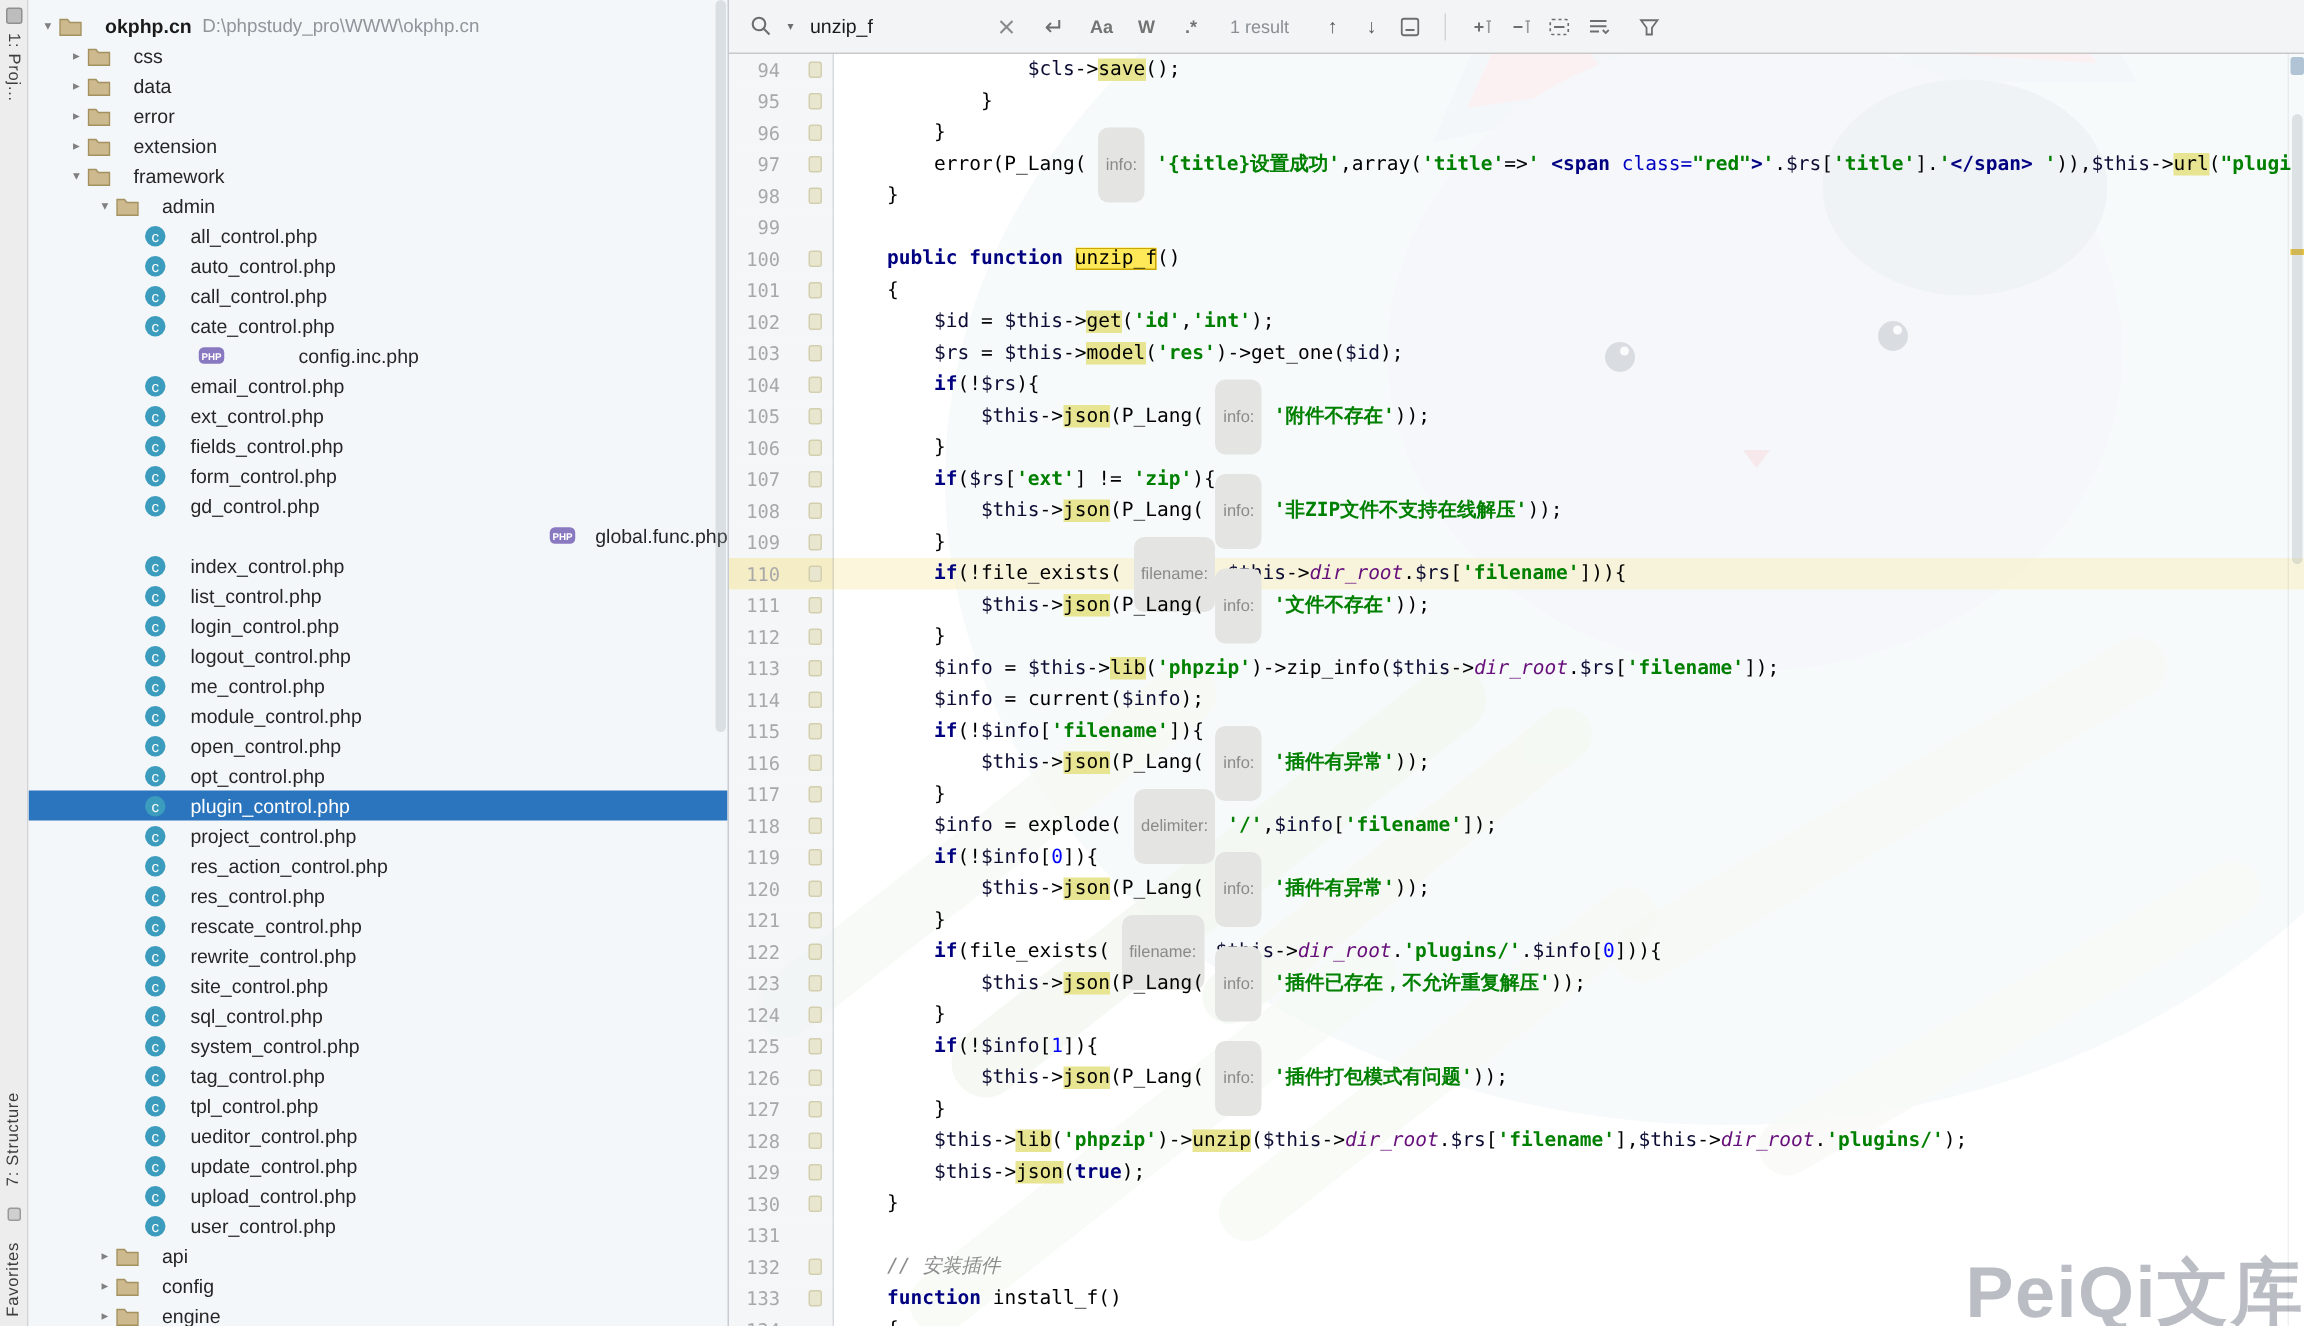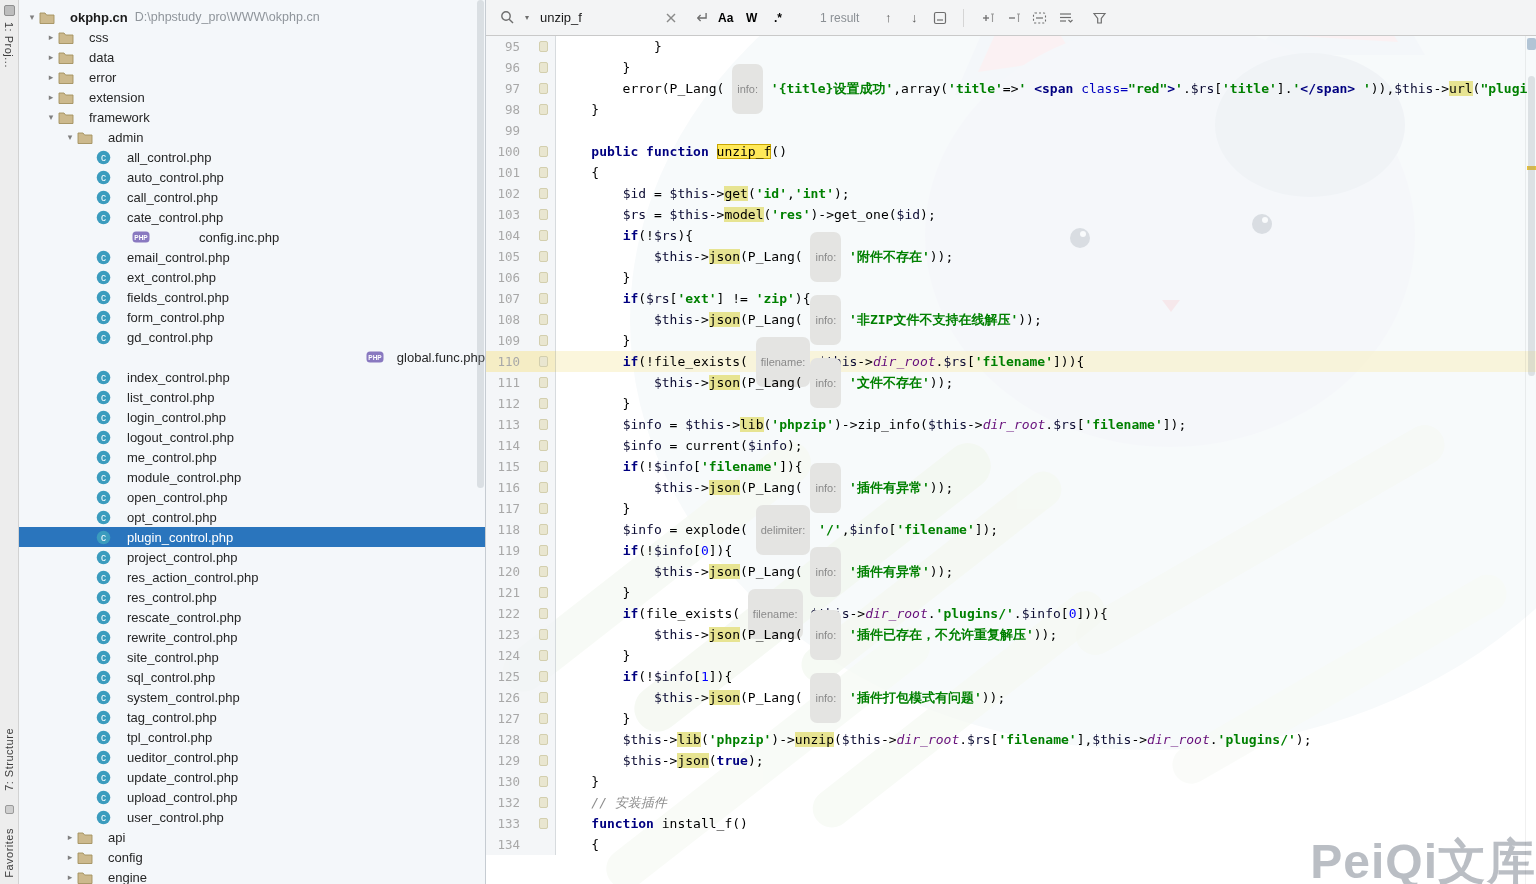--- a/index.html
+++ b/index.html
@@ -29,21 +29,21 @@
   .tpath{color:#8f959b;margin-left:7px;font-size:12.5px}
   .tree-scrollbar{position:absolute;top:0;right:1px;width:7px;height:488px;background:rgba(150,160,170,.28);border-radius:4px}
 
   
   .editor-pane{flex:1;display:flex;flex-direction:column;position:relative;overflow:hidden;background:rgba(255,255,255,.55)}
 
   
   .find-bar{height:36px;flex:none;background:rgba(243,244,245,.97);border-bottom:1px solid #c9c9c9;display:flex;align-items:center;padding:0 10px;gap:4px;position:relative;z-index:3}
   .fb-query{font-size:13px;color:#1a1a1a;min-width:120px;padding:2px 4px}
   .fb-ico{width:22px;height:20px;display:flex;align-items:center;justify-content:center;color:#6e6e6e;border-radius:3px}
-  .fb-toggle{font-size:12px;color:#000000;width:24px;text-align:left;padding:2px 0;border-radius:3px;font-weight:bold}
+  .fb-toggle{font-size:12px;color:#737373;width:24px;text-align:right;padding:2px 0;border-radius:3px;font-weight:bold}
   .fb-results{font-size:12px;color:#8a8f94;margin:0 14px 0 18px}
   .fb-sep{width:1px;height:18px;background:#d5d5d5;margin:0 8px}
   .fb-arrow{font-size:13px;color:#5a5a5a;width:22px;text-align:center}
   svg.fbsvg{display:block}
 
   
   .code-scroll{flex:1;overflow:hidden;position:relative}
   #code{position:relative;z-index:2}
   .code-line{display:flex;height:21px;line-height:21px;font-family:"DejaVu Sans Mono","Liberation Mono",monospace;font-size:13px;white-space:pre}
   .lnum{width:44px;flex:none;text-align:right;padding-right:10px;color:#a8a8a8;background:rgba(241,243,246,.78);font-size:12.5px}
@@ -615,20 +615,21 @@
       <span class="fb-ico" style="margin-left:8px">
         <svg class="fbsvg" width="15" height="14">
             <path d="M2 2.5 H13 L9.3 7.5 V12 L5.7 12 V7.5 Z" fill="none" stroke="#6e6e6e" stroke-width="1.2"></path>
           </svg>
       </span>
     </div>
 
     <div class="code-scroll">
       <div class="watermark">PeiQi文库</div>
       <div id="code">
+          <div class="code-line"><span class="lnum">94</span><span class="lmark"><i></i></span><span class="ltext"><span class="tk-p">                </span><span class="tk-v">$cls</span><span class="tk-p">-&gt;</span><span class="tk-d">save</span><span class="tk-p">();</span></span></div>
           <div class="code-line"><span class="lnum">95</span><span class="lmark"><i></i></span><span class="ltext"><span class="tk-p">            }</span></span></div>
           <div class="code-line"><span class="lnum">96</span><span class="lmark"><i></i></span><span class="ltext"><span class="tk-p">        }</span></span></div>
           <div class="code-line"><span class="lnum">97</span><span class="lmark"><i></i></span><span class="ltext"><span class="tk-p">        error(P_Lang( </span><span class="tk-h">info:</span><span class="tk-p"> </span><span class="tk-s">'{title}设置成功'</span><span class="tk-p">,array(</span><span class="tk-s">'title'</span><span class="tk-p">=&gt;</span><span class="tk-s">' </span><span class="tk-tg">&lt;span </span><span class="tk-a">class=</span><span class="tk-av">"red"</span><span class="tk-tg">&gt;</span><span class="tk-s">'</span><span class="tk-p">.</span><span class="tk-v">$rs</span><span class="tk-p">[</span><span class="tk-s">'title'</span><span class="tk-p">].</span><span class="tk-s">'</span><span class="tk-tg">&lt;/span&gt;</span><span class="tk-s"> '</span><span class="tk-p">)),</span><span class="tk-v">$this</span><span class="tk-p">-&gt;</span><span class="tk-d">url</span><span class="tk-p">(</span><span class="tk-s">"plugi</span></span></div>
           <div class="code-line"><span class="lnum">98</span><span class="lmark"><i></i></span><span class="ltext"><span class="tk-p">    }</span></span></div>
           <div class="code-line"><span class="lnum">99</span><span class="lmark"></span><span class="ltext"></span></div>
           <div class="code-line"><span class="lnum">100</span><span class="lmark"><i></i></span><span class="ltext"><span class="tk-p">    </span><span class="tk-k">public</span><span class="tk-p"> </span><span class="tk-k">function</span><span class="tk-p"> </span><span class="tk-srch">unzip_f</span><span class="tk-p">()</span></span></div>
           <div class="code-line"><span class="lnum">101</span><span class="lmark"><i></i></span><span class="ltext"><span class="tk-p">    {</span></span></div>
           <div class="code-line"><span class="lnum">102</span><span class="lmark"><i></i></span><span class="ltext"><span class="tk-p">        </span><span class="tk-v">$id</span><span class="tk-p"> = </span><span class="tk-v">$this</span><span class="tk-p">-&gt;</span><span class="tk-d">get</span><span class="tk-p">(</span><span class="tk-s">'id'</span><span class="tk-p">,</span><span class="tk-s">'int'</span><span class="tk-p">);</span></span></div>
           <div class="code-line"><span class="lnum">103</span><span class="lmark"><i></i></span><span class="ltext"><span class="tk-p">        </span><span class="tk-v">$rs</span><span class="tk-p"> = </span><span class="tk-v">$this</span><span class="tk-p">-&gt;</span><span class="tk-d">model</span><span class="tk-p">(</span><span class="tk-s">'res'</span><span class="tk-p">)-&gt;get_one(</span><span class="tk-v">$id</span><span class="tk-p">);</span></span></div>
           <div class="code-line"><span class="lnum">104</span><span class="lmark"><i></i></span><span class="ltext"><span class="tk-p">        </span><span class="tk-k">if</span><span class="tk-p">(!</span><span class="tk-v">$rs</span><span class="tk-p">){</span></span></div>
@@ -651,20 +652,21 @@
           <div class="code-line"><span class="lnum">121</span><span class="lmark"><i></i></span><span class="ltext"><span class="tk-p">        }</span></span></div>
           <div class="code-line"><span class="lnum">122</span><span class="lmark"><i></i></span><span class="ltext"><span class="tk-p">        </span><span class="tk-k">if</span><span class="tk-p">(</span><span class="tk-f">file_exists</span><span class="tk-p">( </span><span class="tk-h">filename:</span><span class="tk-p"> </span><span class="tk-v">$this</span><span class="tk-p">-&gt;</span><span class="tk-fl">dir_root</span><span class="tk-p">.</span><span class="tk-s">'plugins/'</span><span class="tk-p">.</span><span class="tk-v">$info</span><span class="tk-p">[</span><span class="tk-n">0</span><span class="tk-p">])){</span></span></div>
           <div class="code-line"><span class="lnum">123</span><span class="lmark"><i></i></span><span class="ltext"><span class="tk-p">            </span><span class="tk-v">$this</span><span class="tk-p">-&gt;</span><span class="tk-d">json</span><span class="tk-p">(P_Lang( </span><span class="tk-h">info:</span><span class="tk-p"> </span><span class="tk-s">'插件已存在，不允许重复解压'</span><span class="tk-p">));</span></span></div>
           <div class="code-line"><span class="lnum">124</span><span class="lmark"><i></i></span><span class="ltext"><span class="tk-p">        }</span></span></div>
           <div class="code-line"><span class="lnum">125</span><span class="lmark"><i></i></span><span class="ltext"><span class="tk-p">        </span><span class="tk-k">if</span><span class="tk-p">(!</span><span class="tk-v">$info</span><span class="tk-p">[</span><span class="tk-n">1</span><span class="tk-p">]){</span></span></div>
           <div class="code-line"><span class="lnum">126</span><span class="lmark"><i></i></span><span class="ltext"><span class="tk-p">            </span><span class="tk-v">$this</span><span class="tk-p">-&gt;</span><span class="tk-d">json</span><span class="tk-p">(P_Lang( </span><span class="tk-h">info:</span><span class="tk-p"> </span><span class="tk-s">'插件打包模式有问题'</span><span class="tk-p">));</span></span></div>
           <div class="code-line"><span class="lnum">127</span><span class="lmark"><i></i></span><span class="ltext"><span class="tk-p">        }</span></span></div>
           <div class="code-line"><span class="lnum">128</span><span class="lmark"><i></i></span><span class="ltext"><span class="tk-p">        </span><span class="tk-v">$this</span><span class="tk-p">-&gt;</span><span class="tk-d">lib</span><span class="tk-p">(</span><span class="tk-s">'phpzip'</span><span class="tk-p">)-&gt;</span><span class="tk-d">unzip</span><span class="tk-p">(</span><span class="tk-v">$this</span><span class="tk-p">-&gt;</span><span class="tk-fl">dir_root</span><span class="tk-p">.</span><span class="tk-v">$rs</span><span class="tk-p">[</span><span class="tk-s">'filename'</span><span class="tk-p">],</span><span class="tk-v">$this</span><span class="tk-p">-&gt;</span><span class="tk-fl">dir_root</span><span class="tk-p">.</span><span class="tk-s">'plugins/'</span><span class="tk-p">);</span></span></div>
           <div class="code-line"><span class="lnum">129</span><span class="lmark"><i></i></span><span class="ltext"><span class="tk-p">        </span><span class="tk-v">$this</span><span class="tk-p">-&gt;</span><span class="tk-d">json</span><span class="tk-p">(</span><span class="tk-k">true</span><span class="tk-p">);</span></span></div>
           <div class="code-line"><span class="lnum">130</span><span class="lmark"><i></i></span><span class="ltext"><span class="tk-p">    }</span></span></div>
+          <div class="code-line"><span class="lnum">131</span><span class="lmark"></span><span class="ltext"></span></div>
           <div class="code-line"><span class="lnum">132</span><span class="lmark"><i></i></span><span class="ltext"><span class="tk-c">    // 安装插件</span></span></div>
           <div class="code-line"><span class="lnum">133</span><span class="lmark"><i></i></span><span class="ltext"><span class="tk-p">    </span><span class="tk-k">function</span><span class="tk-p"> install_f()</span></span></div>
           <div class="code-line"><span class="lnum">134</span><span class="lmark"></span><span class="ltext"><span class="tk-p">    {</span></span></div>
         </div>
     </div>
 
     <div class="editor-scrollbar">
       <div class="sb-widget"></div>
       <div class="sb-tick"></div>
       <div class="sb-thumb"></div>

